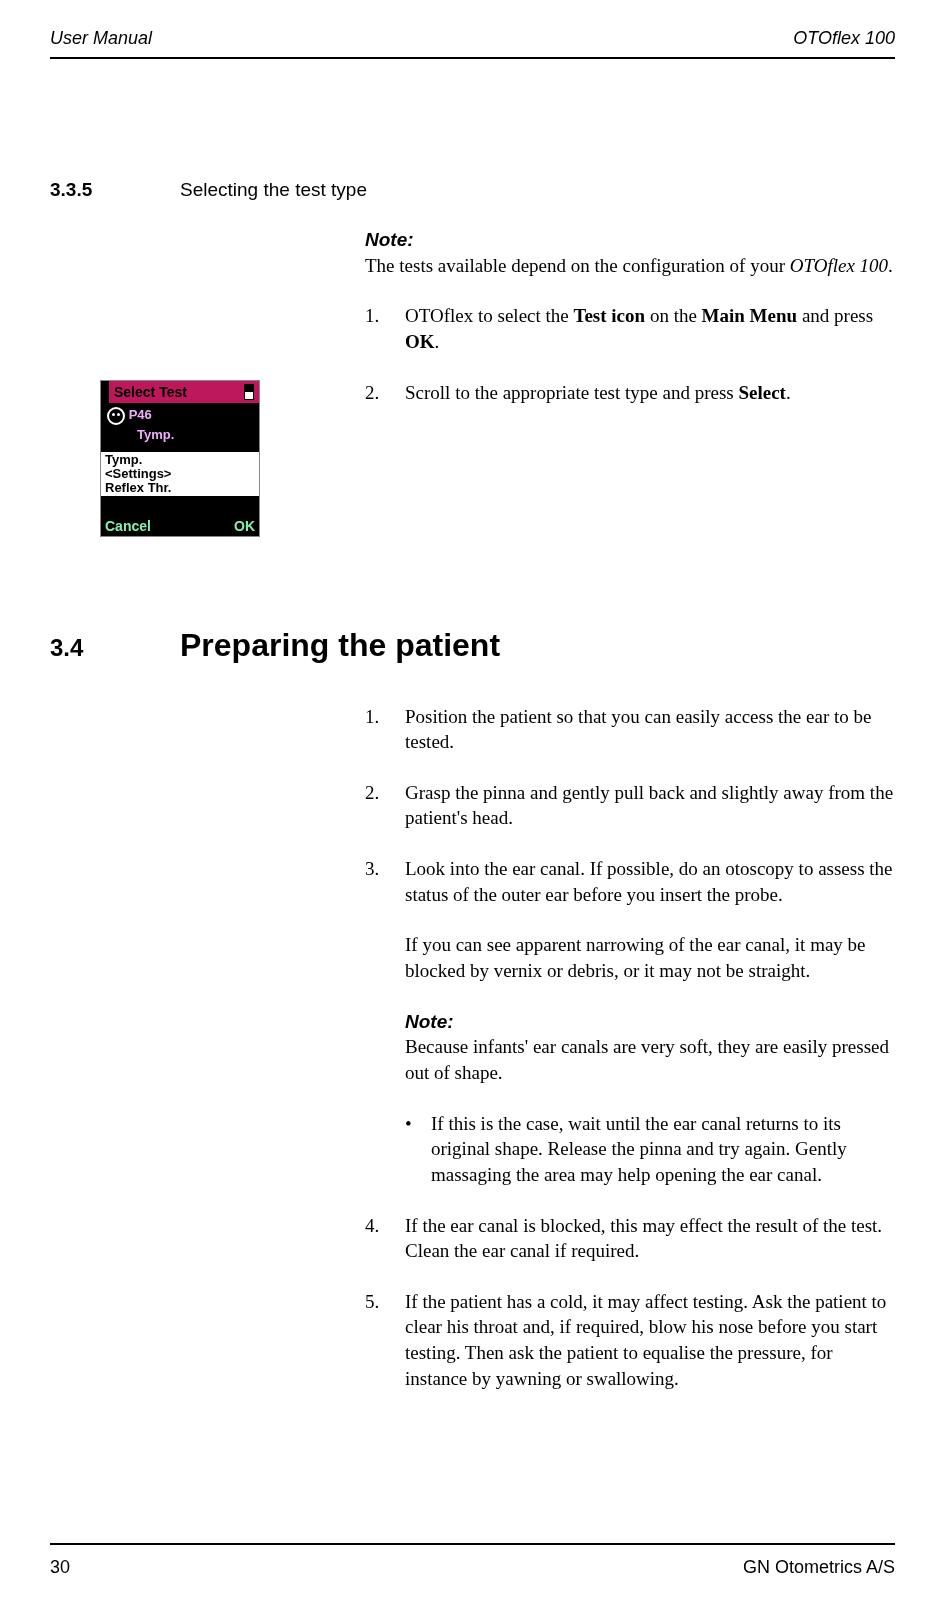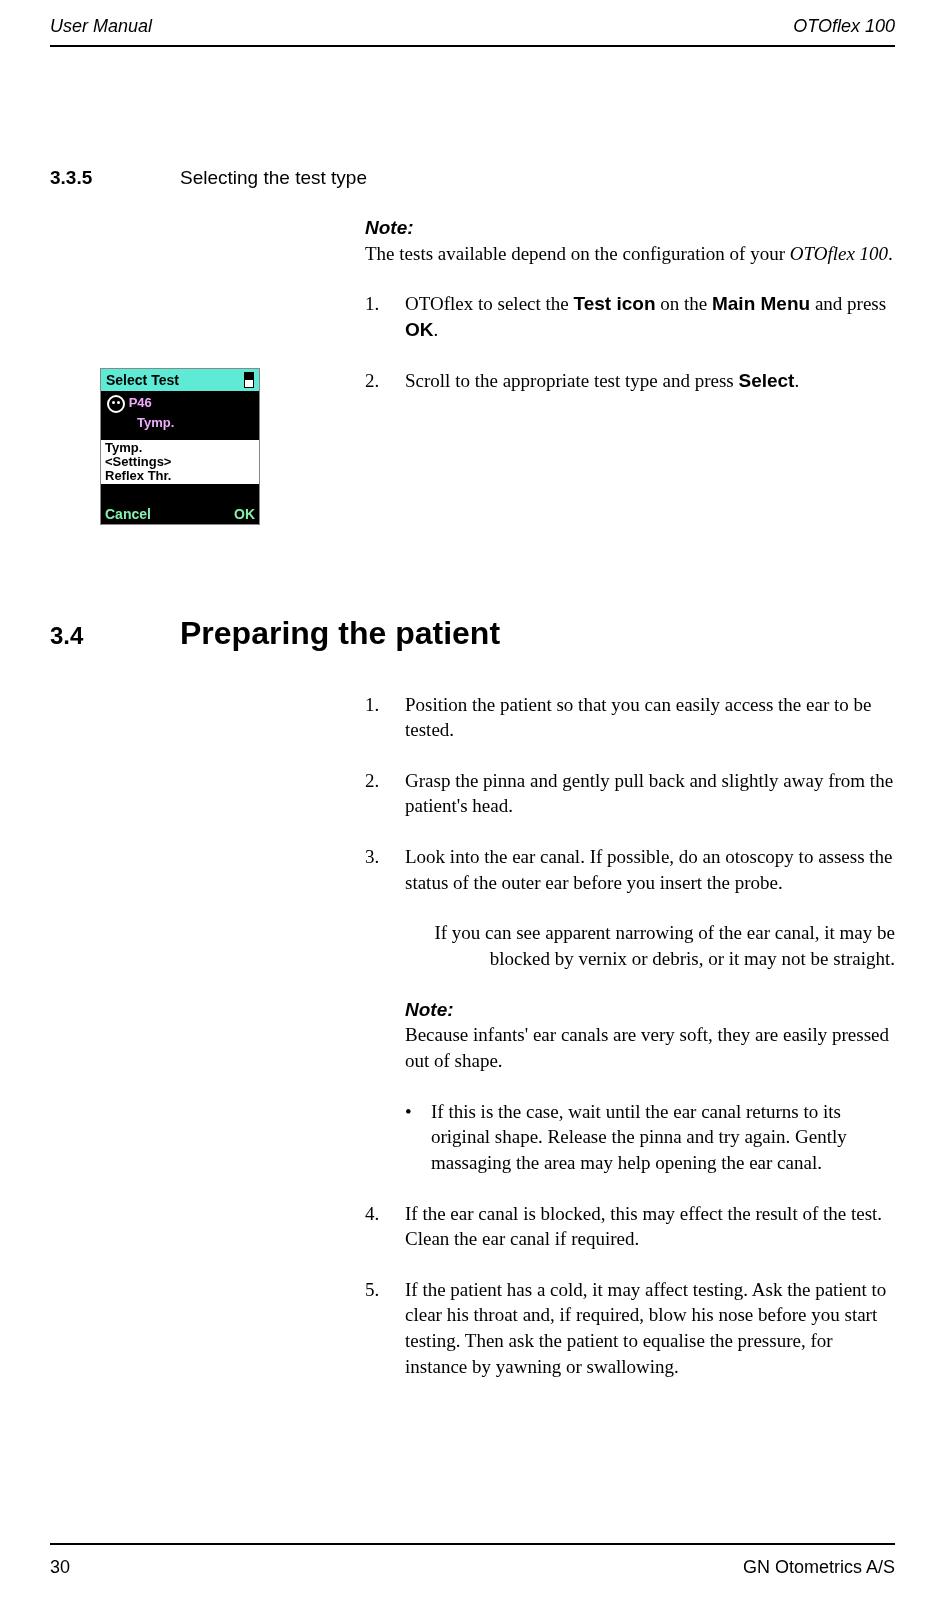--- a/index.html
+++ b/index.html
@@ -9,21 +9,21 @@
     }
     body {
       font-family: Georgia, 'Times New Roman', serif;
       background: #fff;
       color: #000;
       width: 945px;
       height: 1598px;
       position: relative;
     }
     .page {
-      padding: 4px 50px;
+      padding: 16px 50px;
     }
     .header {
       display: flex;
       justify-content: space-between;
       align-items: baseline;
       padding: 12px 0 8px 0;
       border-bottom: 2px solid #000;
       font-style: italic;
       font-size: 18px;
     }
@@ -84,21 +84,21 @@
       margin-bottom: 25px;
     }
     .list-number {
       width: 40px;
       flex-shrink: 0;
     }
     .list-content {
       flex: 1;
     }
     .bold {
-      font-family: Liberation Sans, sans-serif;
+      font-family: Liberation Serif, serif;
       font-weight: bold;
     }
     .italic {
       font-style: italic;
     }
     .image-row {
       display: flex;
       margin-bottom: 30px;
     }
     .device-image {
@@ -110,29 +110,30 @@
       background: #000;
       position: relative;
       border: 1px solid #888;
     }
     .device-screen {
       position: relative;
       width: 100%;
       height: 100%;
     }
     .device-title-bar {
-      background: #5eead4;
+      background: #be185d;
       color: #000;
       font-family: Arial, sans-serif;
       font-weight: bold;
       font-size: 14px;
       padding: 3px 5px;
       display: flex;
       justify-content: space-between;
       align-items: flex-end;
+      margin-left: 8px;
     }
     .device-title-bar .title-text {
       color: #000;
     }
     .battery-icon {
       width: 10px;
       height: 16px;
       background: linear-gradient(to bottom, #000 50%, #fff 50%);
       border: 1px solid #000;
     }
@@ -213,21 +214,20 @@
       display: flex;
       margin-bottom: 25px;
       margin-left: 20px;
     }
     .bullet {
       width: 26px;
       flex-shrink: 0;
     }
     .sub-para {
       margin-top: 25px;
-      text-align: right;
     }
     .spacer-large {
       height: 60px;
     }
     .footer {
       position: absolute;
       bottom: 0;
       left: 50px;
       right: 50px;
       border-top: 2px solid #000;

